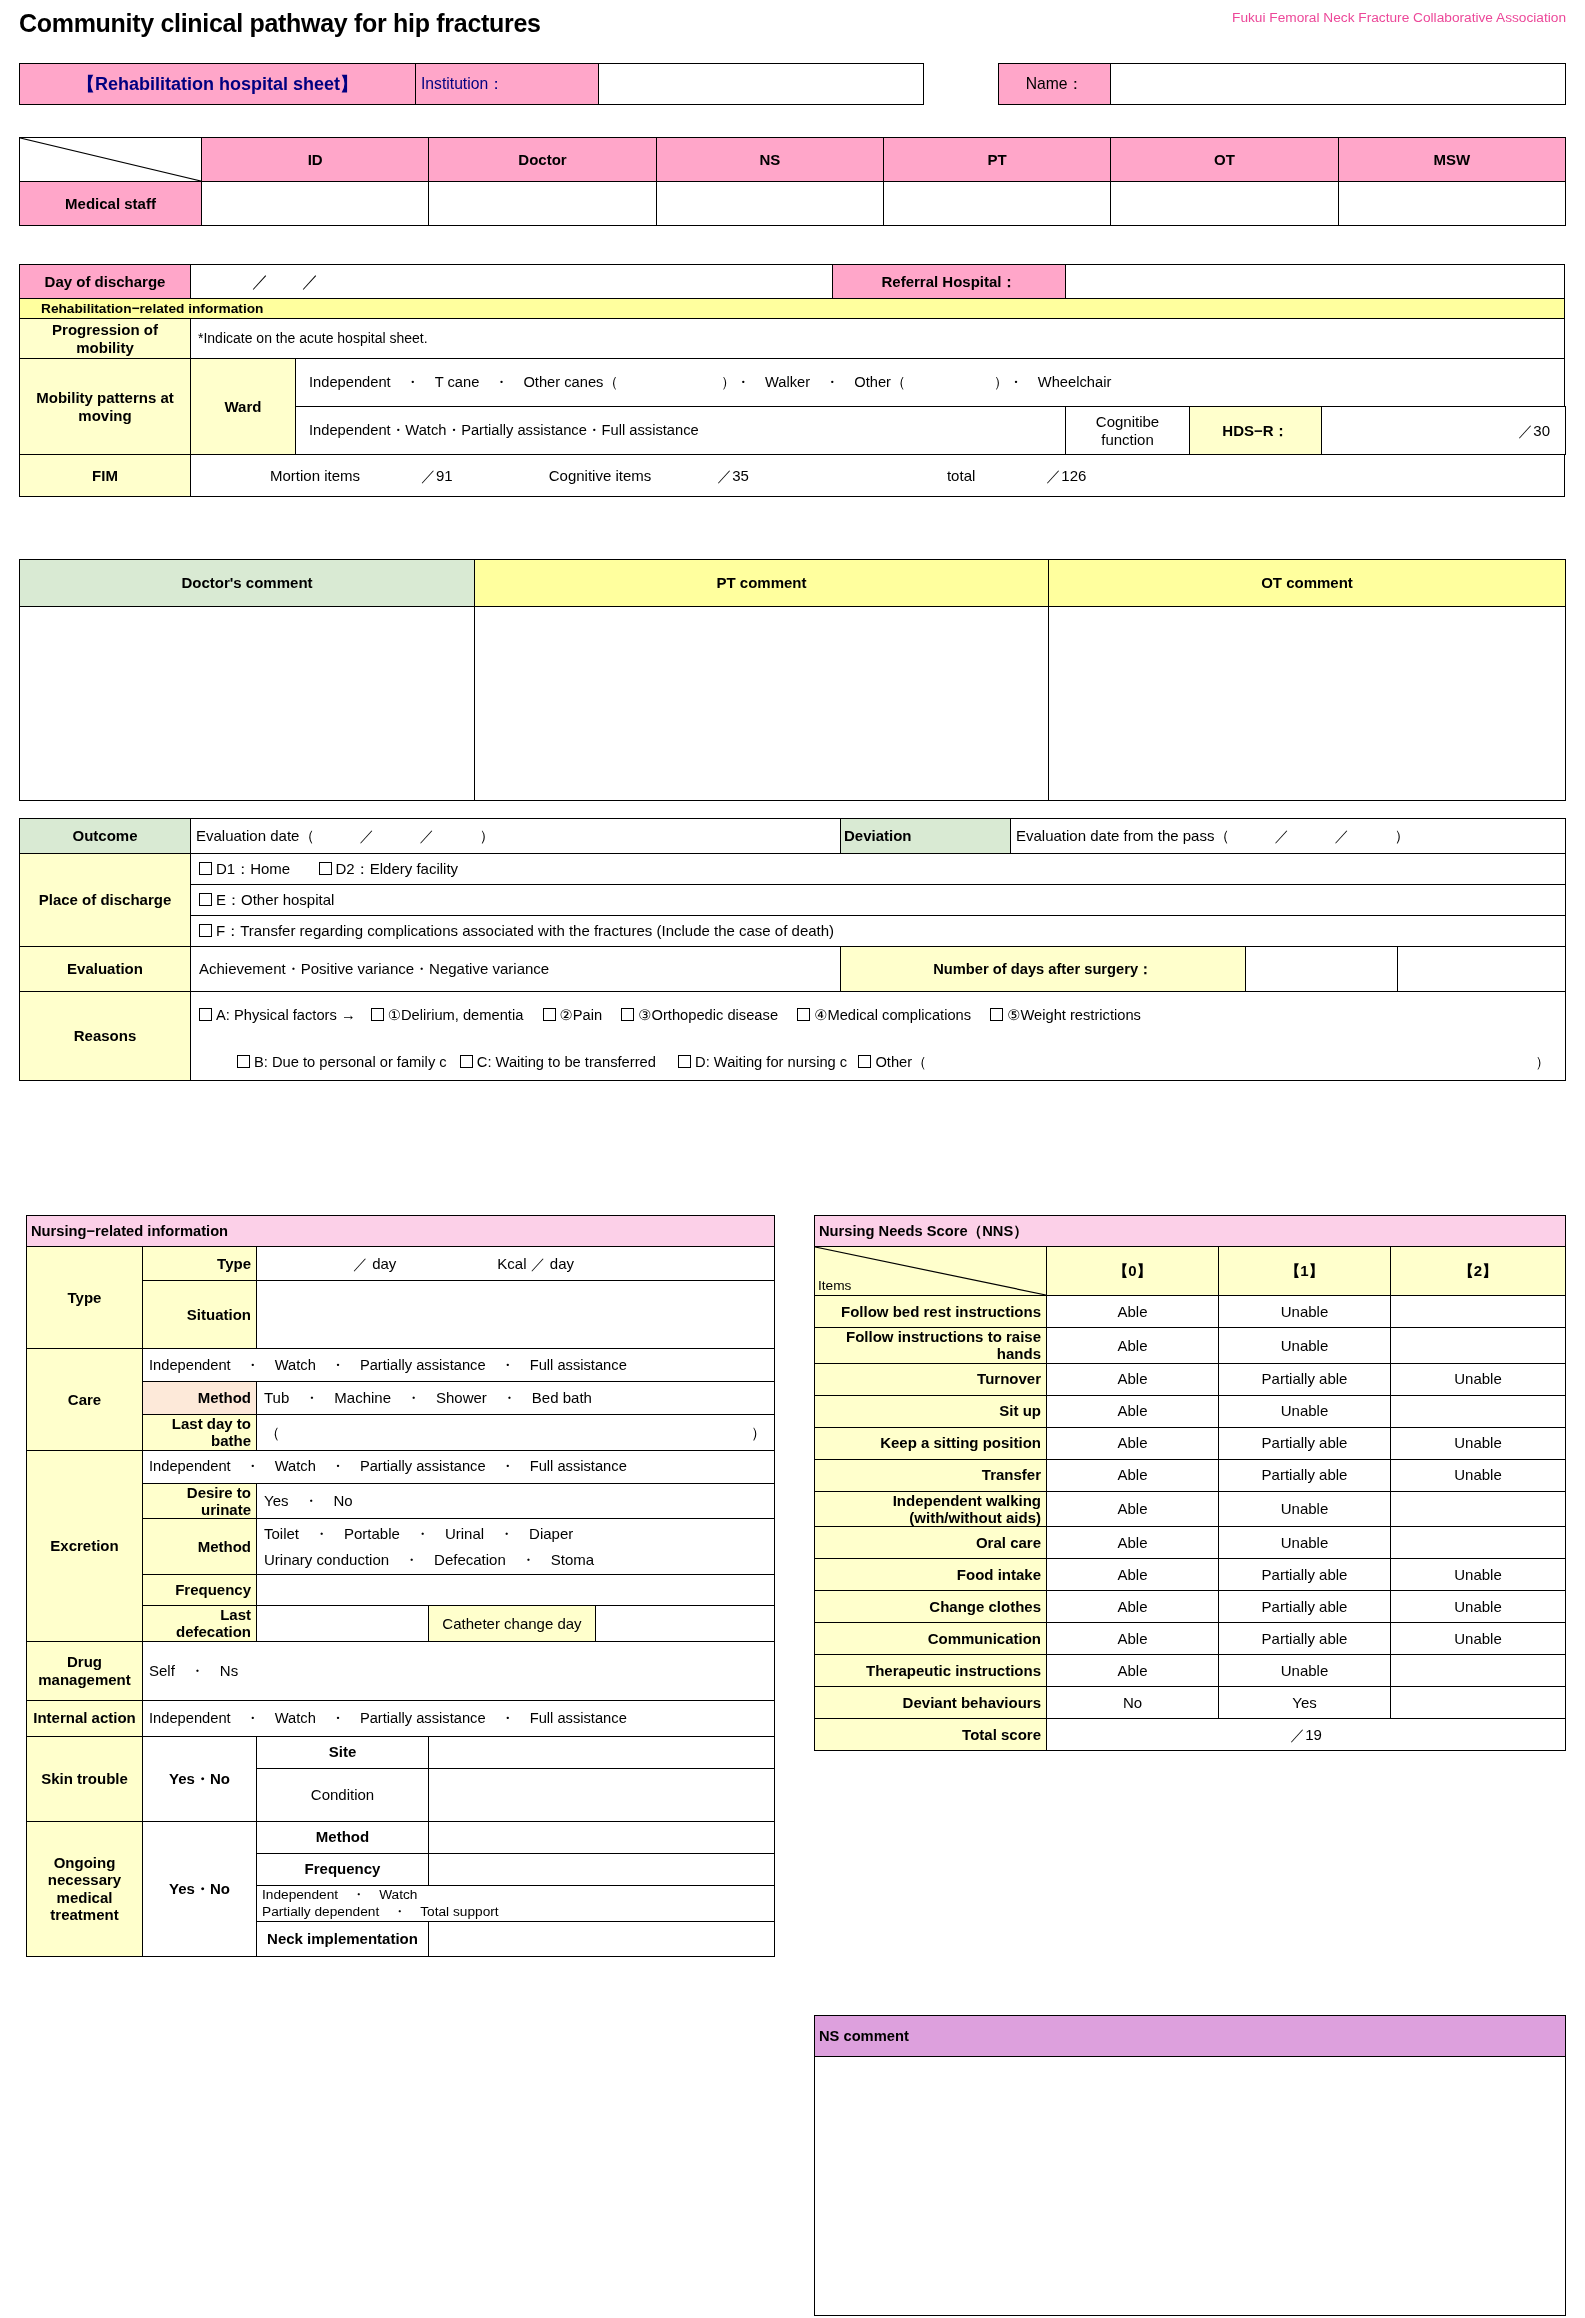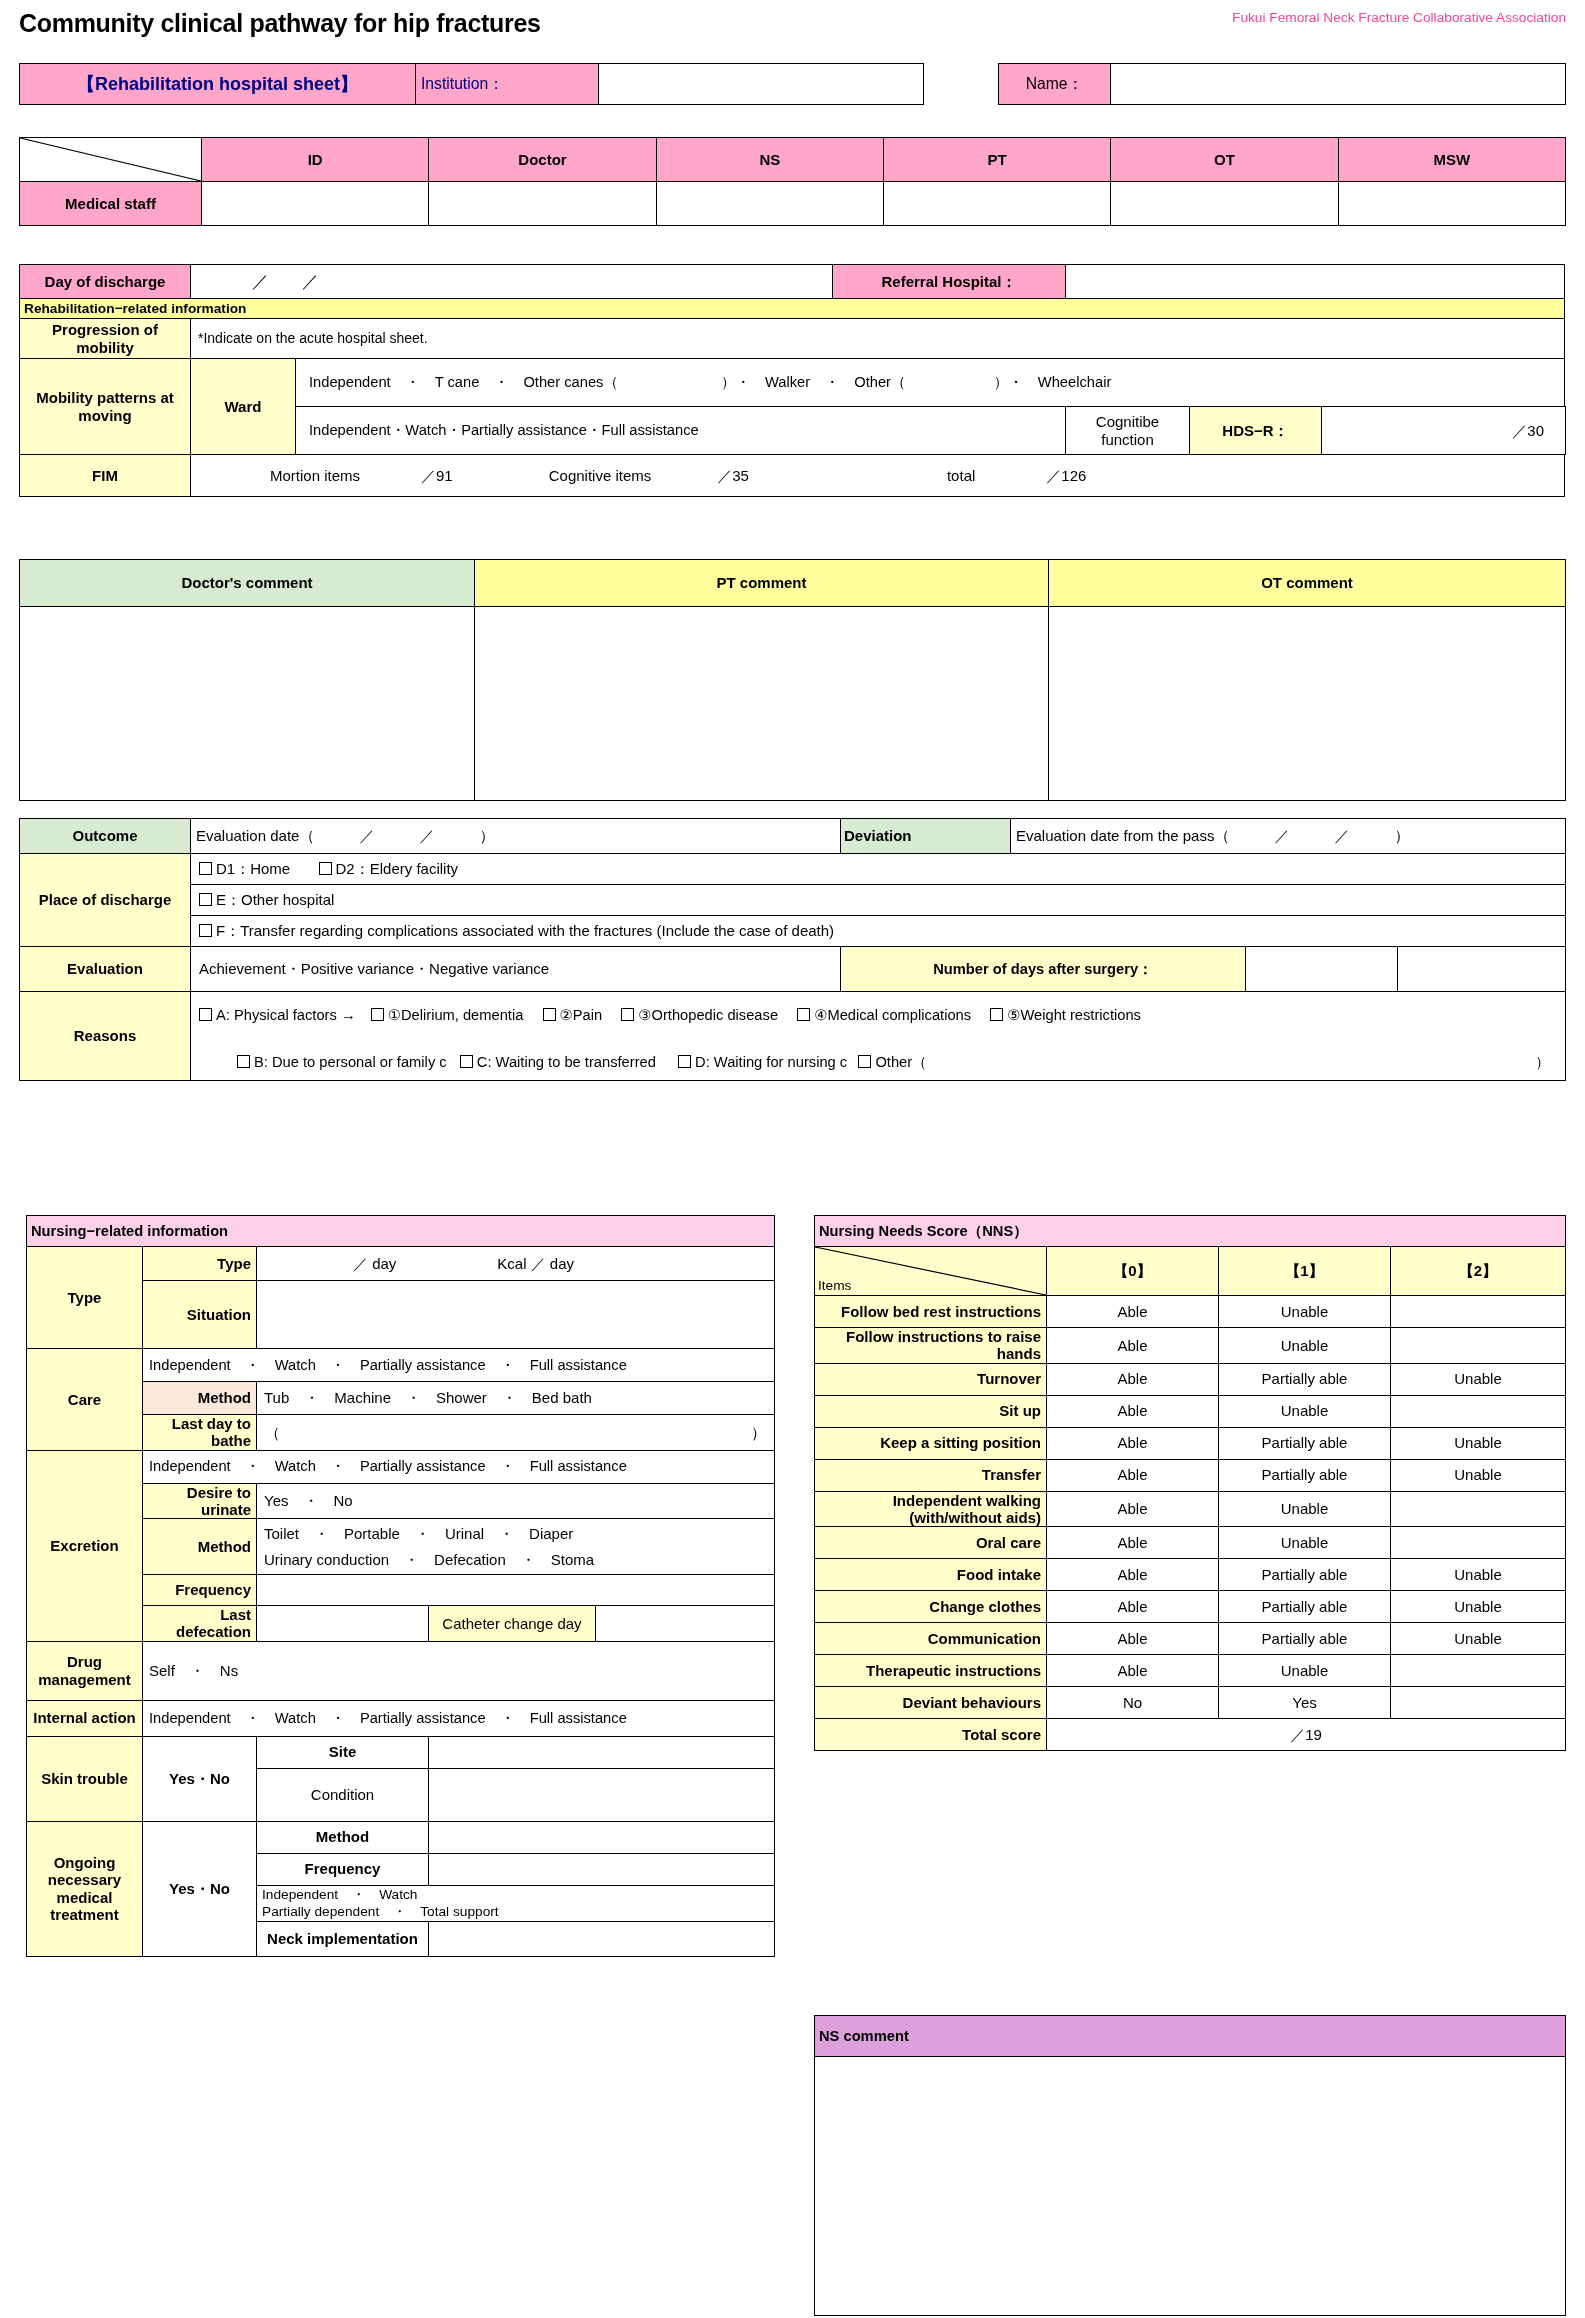--- a/index.html
+++ b/index.html
@@ -126,39 +126,39 @@
 
     <tbody>
         <tr style="height:34px;">
       <td class="pink c b">Day of discharge</td>
       <td class="l" colspan="2" style="padding-left:61px;font-size:16.7px;">／　　／</td>
       <td class="pink c b">Referral Hospital：</td>
       <td colspan="3"></td>
     </tr>
 
     <tr style="height:20px;">
-      <td class="yellow l b" colspan="7" style="font-size:13.7px;padding-left:4px;">Rehabilitation−related information</td>
+      <td class="yellow l b" colspan="7" style="font-size:13.7px;padding-left:21px;">Rehabilitation−related information</td>
     </tr>
 
     <tr style="height:40px;">
       <td class="yellow-lite c sm b">Progression of mobility</td>
       <td class="l" colspan="6" style="padding-left:7px;font-size:14px;">*Indicate on the acute hospital sheet.</td>
     </tr>
 
     <tr style="height:48px;">
       <td class="yellow-lite c sm b" rowspan="2">Mobility patterns at moving</td>
       <td class="yellow-lite c b" rowspan="2">Ward</td>
       <td class="l nowrap" colspan="5" style="padding-left:13px;font-size:14.7px;">Independent　・　T cane　・　Other canes（　　　　　　　）・　Walker　・　Other（　　　　　　）・　Wheelchair</td>
     </tr>
 
     <tr style="height:48px;">
       <td class="l nowrap" colspan="2" style="padding-left:13px;font-size:14.7px;">Independent・Watch・Partially assistance・Full assistance</td>
       <td class="c">Cognitibe function</td>
       <td class="yellow-lite c b">HDS−R：</td>
-      <td class="r" colspan="2" style="padding-right:21px;">／30</td>
+      <td class="r" colspan="2" style="padding-right:15px;">／30</td>
     </tr>
 
     <tr style="height:42px;padding-left:16px;">
       <td class="yellow-lite c b">FIM</td>
       <td class="l" colspan="6" style="padding:0;">
         <div style="display:flex;align-items:flex-start;height:100%;font-size:15px;">
           <span style="margin-left:79px;">Mortion items</span>
           <span style="margin-left:61px;">／91</span>
           <span style="margin-left:96px;">Cognitive items</span>
           <span style="margin-left:66px;">／35</span>

